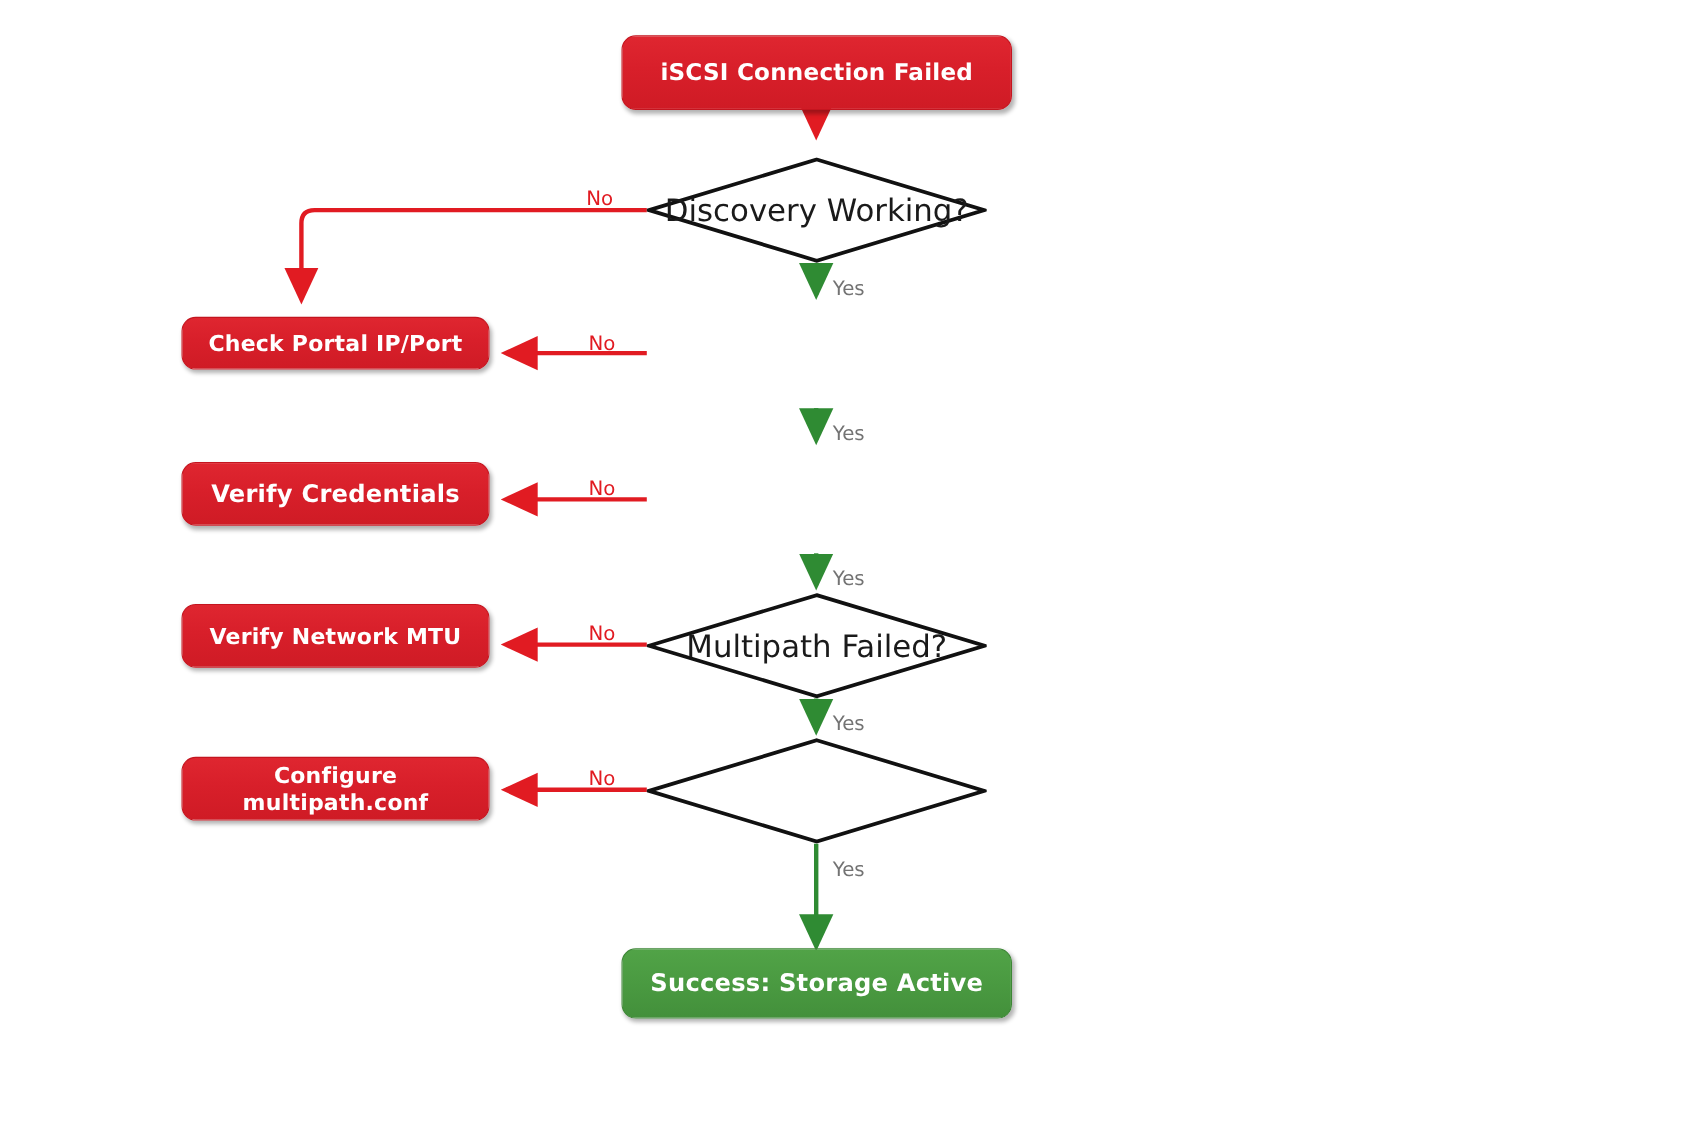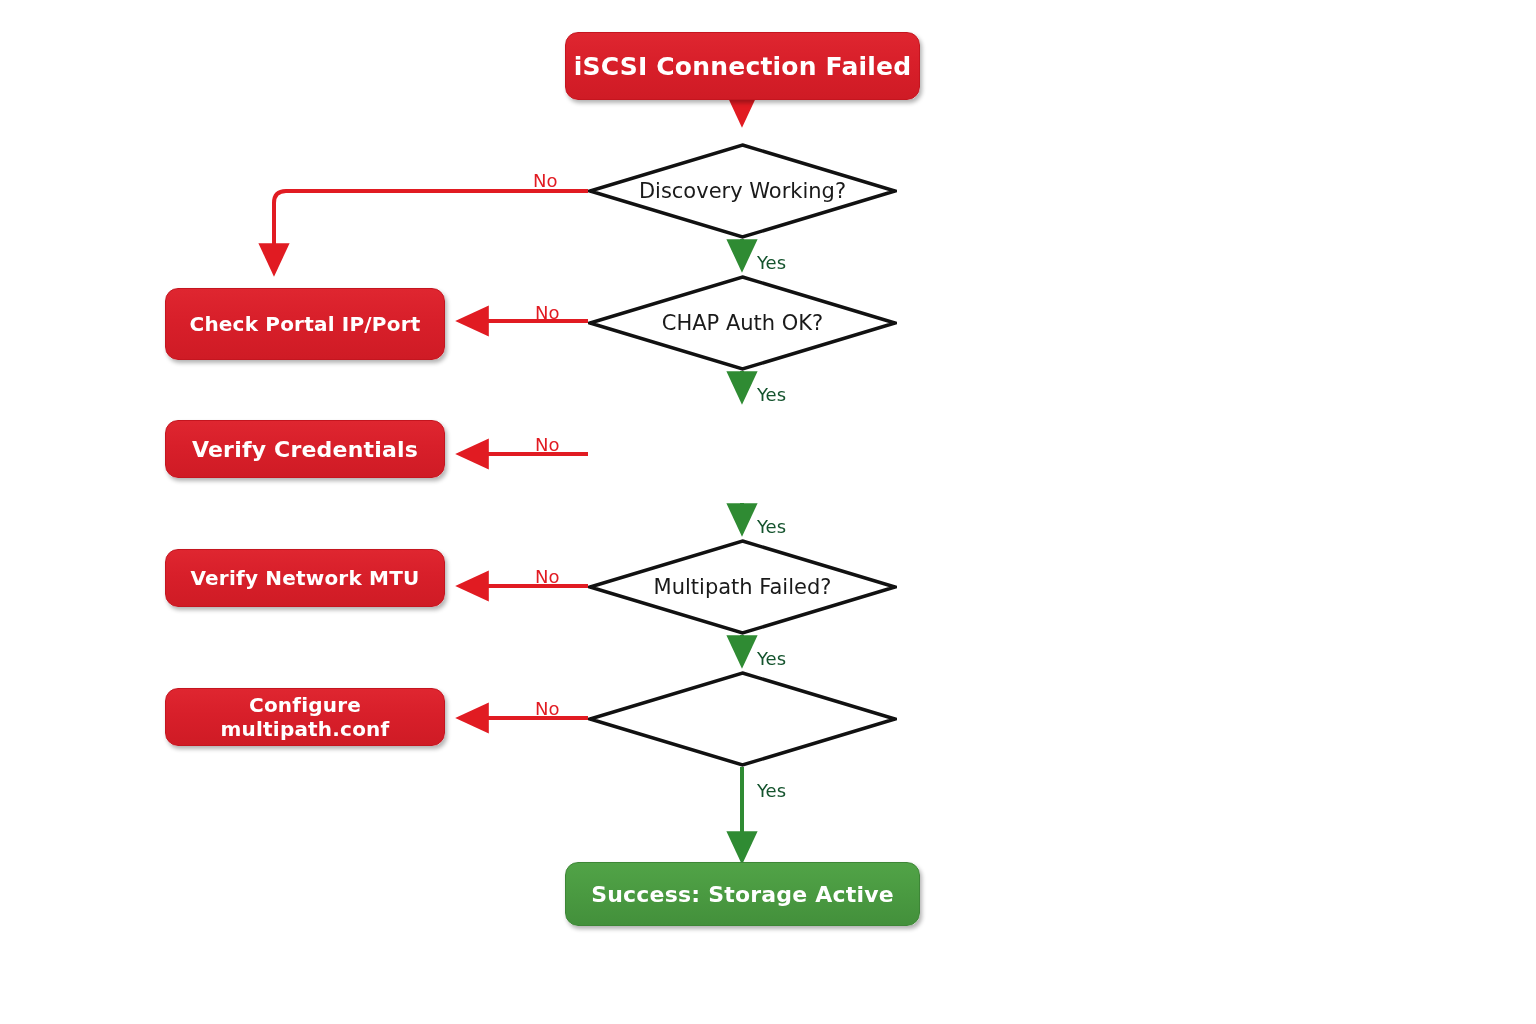--- a/index.html
+++ b/index.html
@@ -59,33 +59,33 @@
   }
   .node-diamond svg {
     position: absolute;
     left: 0;
     top: 0;
   }
   .diamond-label {
     position: relative;
     z-index: 2;
     color: #1a1a1a;
-    font-size: 21px;
+    font-size: 28px;
     font-weight: 400;
     white-space: nowrap;
   }
   .edge-label {
     position: absolute;
     font-size: 18px;
     font-weight: 400;
     white-space: nowrap;
     text-align: center;
   }
   .edge-label.no  { color: #e11b22; }
-  .edge-label.yes { color: #14532d; }
+  .edge-label.yes { color: #737373; }
 </style>
 </head>
 <body>
 
 <div id="canvas">
 
   <svg id="edge-layer" width="1536" height="1024" viewBox="0 0 1536 1024">
     <defs>
       <marker id="arrow-red" markerWidth="9" markerHeight="9" refX="7.2" refY="4.5" orient="auto" markerUnits="strokeWidth">
         <path d="M0,0.6 L8.4,4.5 L0,8.4 Z" fill="#e11b22"></path>
@@ -111,54 +111,48 @@
 
     <path d="M588,586 L460,586" stroke="#e11b22" stroke-width="4" fill="none" marker-end="url(#arrow-red)"></path>
 
     <path d="M742,635 L742,664" stroke="#2f8b33" stroke-width="4" fill="none" marker-end="url(#arrow-green)"></path>
 
     <path d="M588,718 L460,718" stroke="#e11b22" stroke-width="4" fill="none" marker-end="url(#arrow-red)"></path>
 
     <path d="M742,767 L742,860" stroke="#2f8b33" stroke-width="4" fill="none" marker-end="url(#arrow-green)"></path>
   </svg>
 
-  <div class="node node-box red" style="left:565px; top:32px; width:355px; height:68px; font-size:25px;">
+  <div class="node node-box red" style="left:565px; top:32px; width:355px; height:68px; font-size:21px;">
     <span>iSCSI Connection Failed</span>
   </div>
 
   <div class="node node-diamond" style="left:588px; top:143px; width:309px; height:96px;">
     <svg width="309" height="96" viewBox="0 0 309 96">
       <polygon points="154.5,2 307,48 154.5,94 2,48" fill="#ffffff" stroke="#111111" stroke-width="3.4"></polygon>
     </svg>
     <span class="diamond-label">Discovery Working?</span>
   </div>
 
-  <div class="node node-diamond" style="left:588px; top:275px; width:309px; height:96px;">
-    <svg width="309" height="96" viewBox="0 0 309 96">
-      <polygon points="154.5,2 307,48 154.5,94 2,48" fill="#ffffff" stroke="#111111" stroke-width="3.4"></polygon>
-    </svg>
-    <span class="diamond-label">CHAP Auth OK?</span>
-  </div>
 
 
   <div class="node node-diamond" style="left:588px; top:539px; width:309px; height:96px;">
     <svg width="309" height="96" viewBox="0 0 309 96">
       <polygon points="154.5,2 307,48 154.5,94 2,48" fill="#ffffff" stroke="#111111" stroke-width="3.4"></polygon>
     </svg>
     <span class="diamond-label">Multipath Failed?</span>
   </div>
 
   <div class="node node-diamond" style="left:588px; top:671px; width:309px; height:96px;">
     <svg width="309" height="96" viewBox="0 0 309 96">
       <polygon points="154.5,2 307,48 154.5,94 2,48" fill="#ffffff" stroke="#111111" stroke-width="3.4"></polygon>
     </svg>
     <span class="diamond-label"></span>
   </div>
 
-  <div class="node node-box red" style="left:165px; top:288px; width:280px; height:72px; font-size:20px;">
+  <div class="node node-box red" style="left:165px; top:288px; width:280px; height:48px; font-size:20px;">
     <span>Check Portal IP/Port</span>
   </div>
 
   <div class="node node-box red" style="left:165px; top:420px; width:280px; height:58px; font-size:22px;">
     <span>Verify Credentials</span>
   </div>
 
   <div class="node node-box red" style="left:165px; top:549px; width:280px; height:58px; font-size:20px;">
     <span>Verify Network MTU</span>
   </div>

